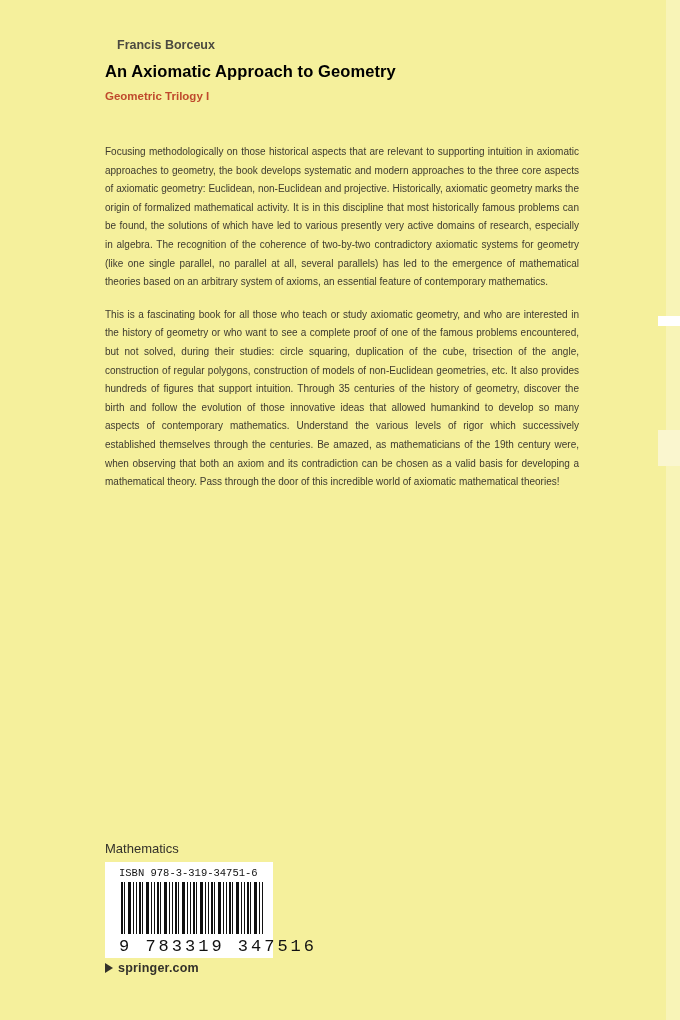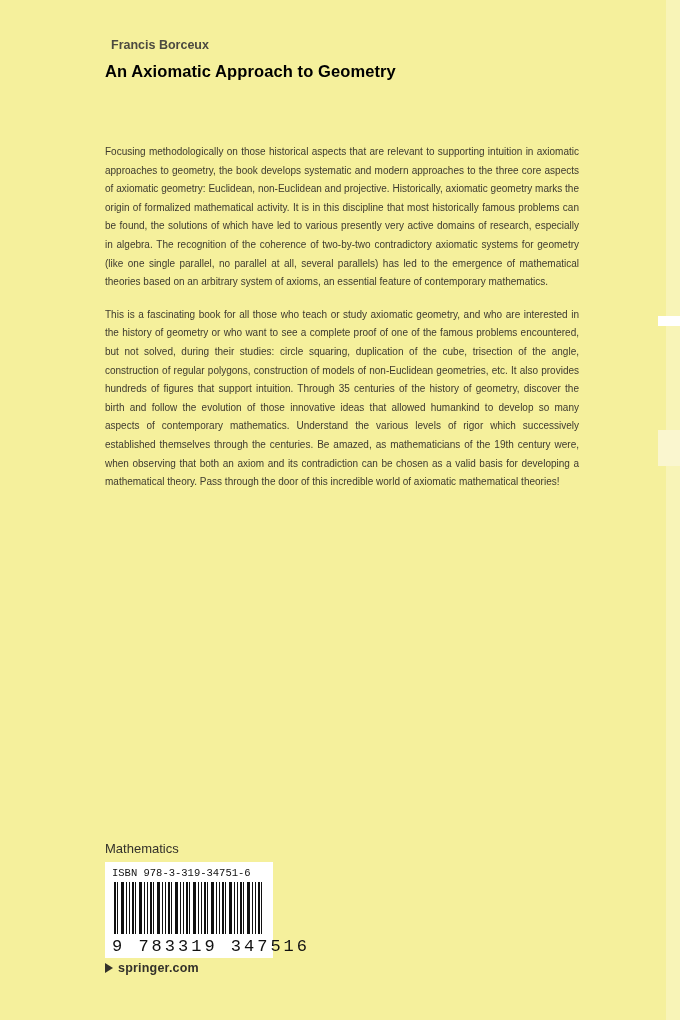--- a/index.html
+++ b/index.html
@@ -36,21 +36,21 @@
 
   .header {
     position: absolute;
     left: 105px; top: 38px;
     width: 480px;
   }
   .author {
     font-size: 12.5px;
     font-weight: bold;
     color: #4c4a40;
-    margin: 0 0 10px 6px;
+    margin: 0 0 10px 12px;
   }
   .title {
     font-size: 16.5px;
     font-weight: bold;
     color: #000000;
     margin: 0 0 9px 0;
     letter-spacing: 0.1px;
   }
   .series {
     font-size: 11.5px;
@@ -78,21 +78,21 @@
     font-weight: normal;
     color: #33312a;
   }
 
   .barcode-panel {
     position: absolute;
     left: 105px; top: 862px;
     width: 168px; height: 96px;
     background: #ffffff;
     box-sizing: border-box;
-    padding: 5px 7px 4px 7px;
+    padding: 5px 7px 4px 14px;
   }
   .isbn-label {
     font-family: "Liberation Mono", "DejaVu Sans Mono", monospace;
     font-size: 10.5px;
     color: #111111;
     white-space: nowrap;
     margin-bottom: 3px;
   }
   .bars {
     height: 52px;
@@ -144,20 +144,21 @@
 
 <div class="cover">
 
   <div class="edge-band"></div>
   <div class="notch-1"></div>
   <div class="notch-2"></div>
 
   <div class="header">
     <p class="author">Francis Borceux</p>
     <p class="title">An Axiomatic Approach to Geometry</p>
+    <p class="series">Geometric Trilogy I</p>
   </div>
 
   <div class="blurb">
     <p>Focusing methodologically on those historical aspects that are relevant to supporting intuition in axiomatic approaches to geometry, the book develops systematic and modern approaches to the three core aspects of axiomatic geometry: Euclidean, non-Euclidean and projective. Historically, axiomatic geometry marks the origin of formalized mathematical activity. It is in this discipline that most historically famous problems can be found, the solutions of which have led to various presently very active domains of research, especially in algebra. The recognition of the coherence of two-by-two contradictory axiomatic systems for geometry (like one single parallel, no parallel at all, several parallels) has led to the emergence of mathematical theories based on an arbitrary system of axioms, an essential feature of contemporary mathematics.</p>
     <p>This is a fascinating book for all those who teach or study axiomatic geometry, and who are interested in the history of geometry or who want to see a complete proof of one of the famous problems encountered, but not solved, during their studies: circle squaring, duplication of the cube, trisection of the angle, construction of regular polygons, construction of models of non-Euclidean geometries, etc. It also provides hundreds of figures that support intuition. Through 35 centuries of the history of geometry, discover the birth and follow the evolution of those innovative ideas that allowed humankind to develop so many aspects of contemporary mathematics. Understand the various levels of rigor which successively established themselves through the centuries. Be amazed, as mathematicians of the 19th century were, when observing that both an axiom and its contradiction can be chosen as a valid basis for developing a mathematical theory. Pass through the door of this incredible world of axiomatic mathematical theories!</p>
   </div>
 
   <div class="category">Mathematics</div>
 
   <div class="barcode-panel">

